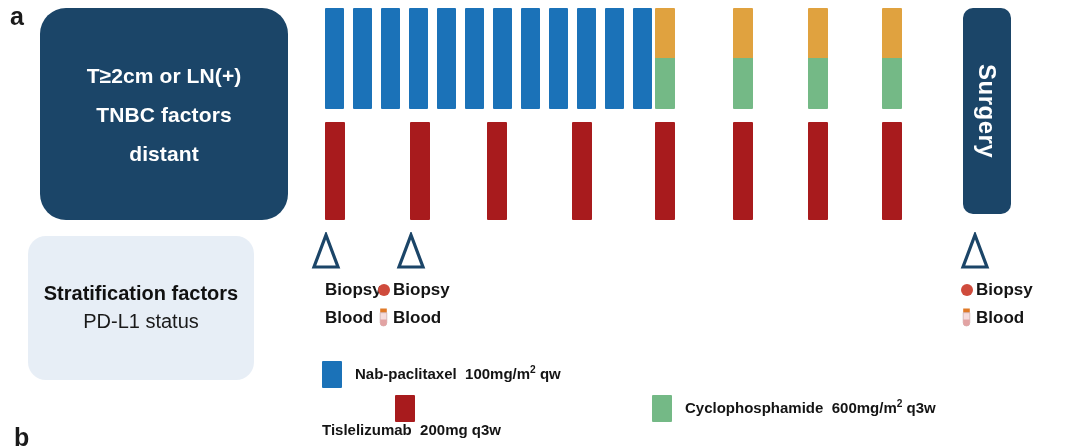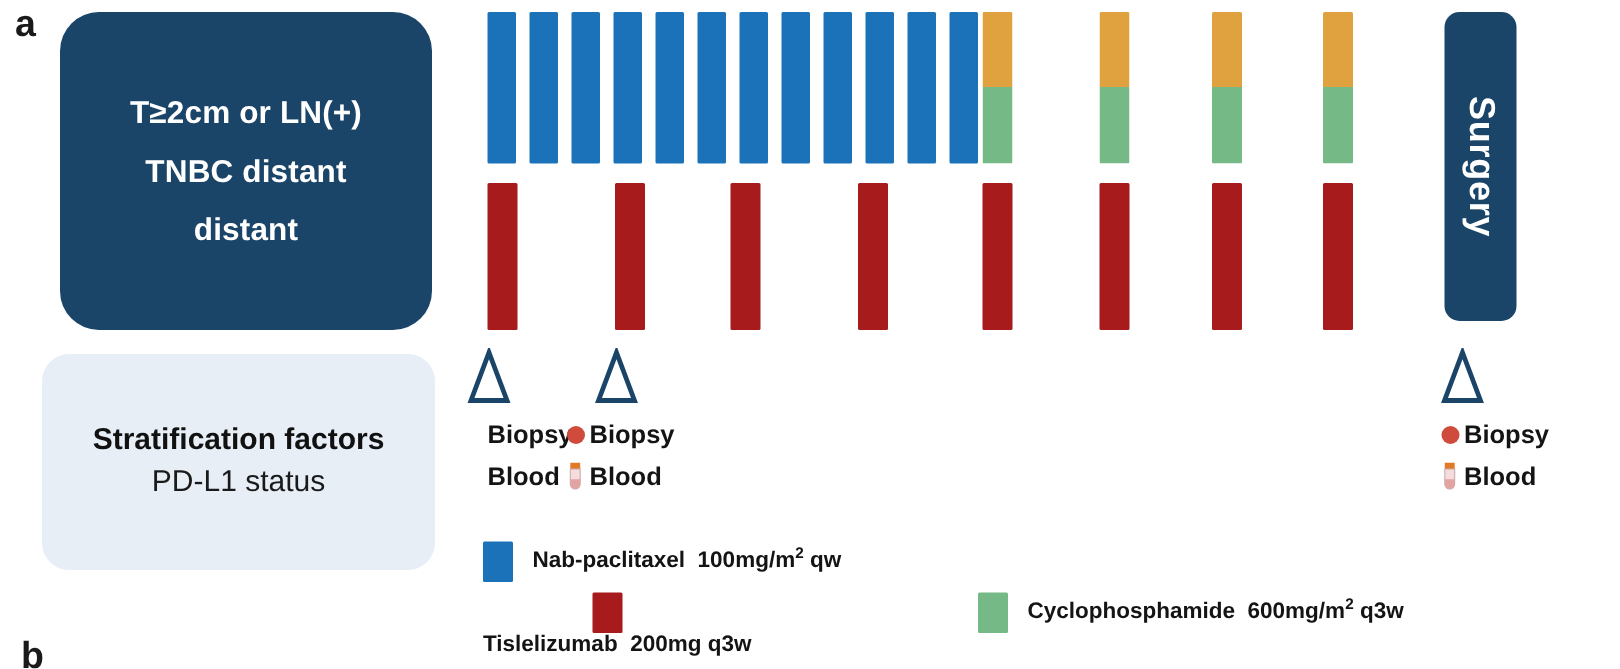--- a/index.html
+++ b/index.html
@@ -62,21 +62,21 @@
     text-align: center;
     margin: 9px 12px;
     letter-spacing: 0.1px;
   }
 
   
   #stratification-box {
     position: absolute;
     left: 28px;
     top: 236px;
-    width: 262px;
+    width: 226px;
     height: 144px;
     background: #e7eef6;
     border-radius: 18px;
     display: flex;
     flex-direction: column;
     align-items: center;
     justify-content: center;
     box-sizing: border-box;
     padding: 0;
   }
@@ -210,21 +210,21 @@
 </head>
 <body>
 
 <div id="figure">
 
   <div class="panel-letter" id="panel-a-letter">a</div>
   <div class="panel-letter" id="panel-b-letter">b</div>
 
   <div id="eligibility-box">
     <div class="line">T≥2cm or LN(+)</div>
-    <div class="line">TNBC distant</div>
+    <div class="line">TNBC factors</div>
     <div class="line">distant</div>
   </div>
 
   <div id="stratification-box">
     <div class="strat-title">Stratification factors</div>
     <div class="strat-item">PD-L1 status</div>
   </div>
 
   <div class="bar bar-nab" style="left:325px;top:8px;width:19px;height:101px;"></div>
   <div class="bar bar-nab" style="left:353px;top:8px;width:19px;height:101px;"></div>

